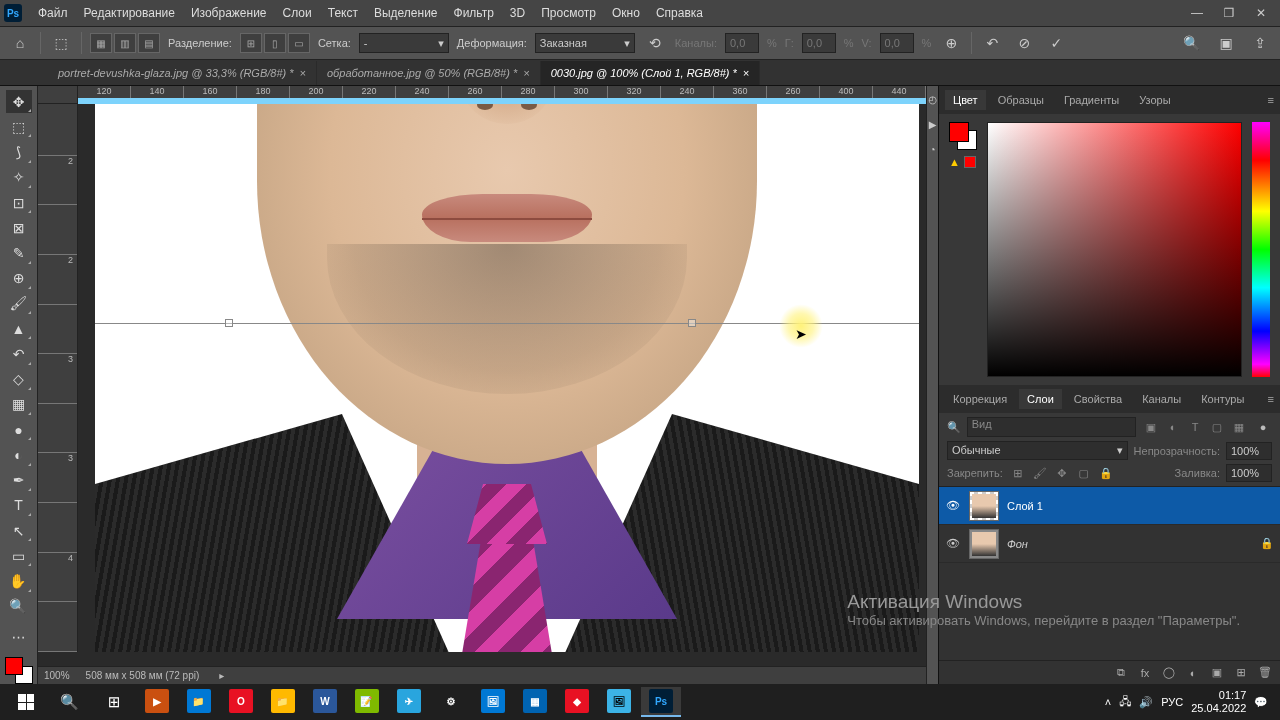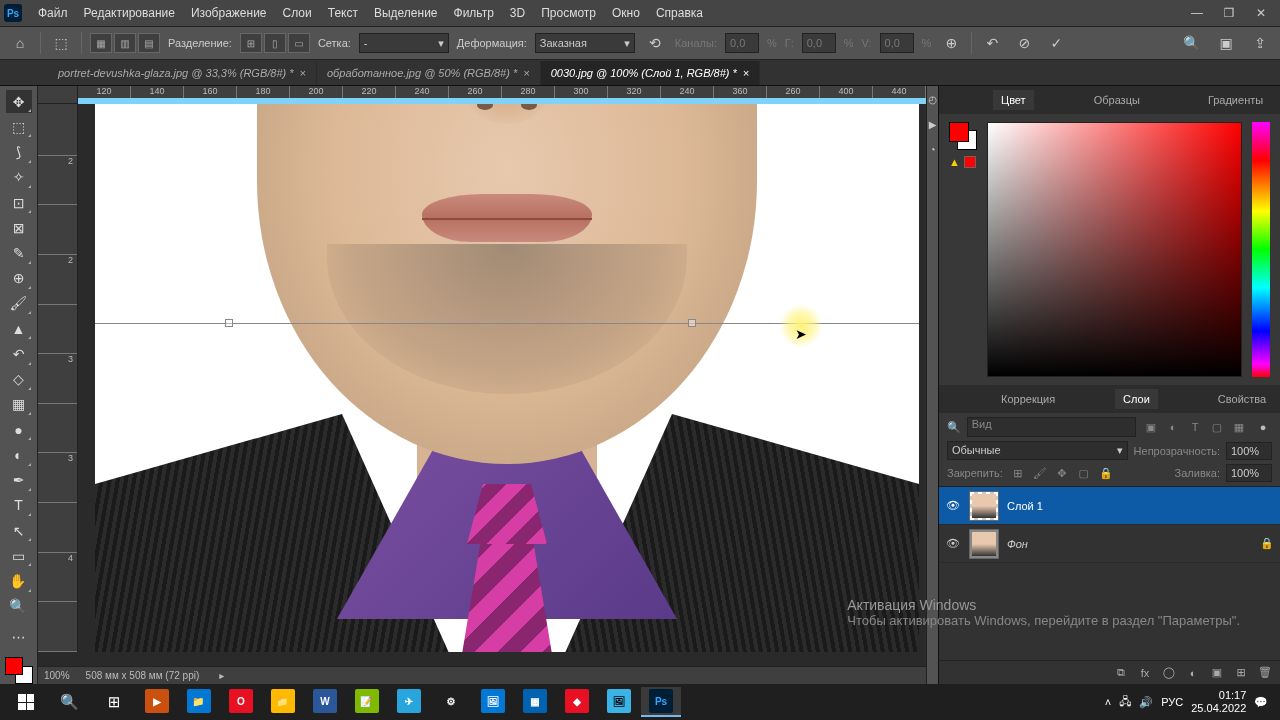--- a/index.html
+++ b/index.html
@@ -71,21 +71,21 @@
 
 .statusbar { height: 18px; background: #3f3f3f; border-top:1px solid #222; font-size:10px; color:#bbb; display:flex; align-items:center; padding:0 6px; gap:16px;}
 .scroll-h{height:14px;background:#2a2a2a;}
 
 
 .rightcol { width: 12px; background: #535353; border-left:1px solid #222; display:flex;flex-direction:column;align-items:center;gap:14px;padding-top:8px;}
 .rc-icon{color:#ccc;font-size:10px;}
 .panels { width: 342px; background: #383838; border-left:1px solid #111; display:flex; flex-direction:column; }
 
 .panel-tabs { height: 28px; display:flex; align-items:center; font-size:11px; color:#aaa; background:#2c2c2c; padding:0 6px; gap:4px;}
-.ptab { padding: 4px 8px; margin-left: 48px; }
+.ptab { padding: 4px 8px; }
 .ptab.active { color:#fff; background:#383838; }
 
 .color-panel { padding: 8px 10px; display:flex; gap:10px; background:#383838;}
 .swatch-mini{width:28px;height:28px;position:relative;}
 .swatch-mini .fg{width:20px;height:20px;}
 .swatch-mini .bg{width:20px;height:20px;}
 .picker { flex:1; height:255px; background: linear-gradient(to top, #000, transparent), linear-gradient(to right, #fff, #f00); position:relative; border:1px solid #222;}
 .hue-strip { width:18px; height:255px; background: linear-gradient(to bottom,#ff00ff,#f00 15%,#ff0 35%,#0f0 50%,#0ff 65%,#00f 82%,#f0f 95%,#f00);}
 .gamut-warn{display:flex;gap:4px;align-items:center;margin-top:6px;color:#ccc;font-size:11px;}
 .gamut-tri{color:#ffcc00;}
@@ -105,21 +105,21 @@
 .eye{width:16px;text-align:center;}
 .thumb{width:30px;height:30px;background:#888;border:1px solid #666;position:relative;overflow:hidden;}
 .thumb.checker{background:repeating-conic-gradient(#ccc 0 25%,#fff 0 50%) 0 0/8px 8px;}
 .thumb .mini{position:absolute;inset:2px;background:linear-gradient(#e8c9ae 50%,#333);}
 .layer-name{flex:1;font-style:italic;}
 .lock-icon{font-size:11px;color:#ccc;}
 .layers-footer{height:24px;background:#323232;border-top:1px solid #222;display:flex;align-items:center;justify-content:flex-end;gap:6px;padding:0 6px;}
 .lf-icon{width:18px;height:18px;display:flex;align-items:center;justify-content:center;color:#aaa;font-size:11px;}
 
 .win-activate{position:absolute;bottom:56px;right:40px;color:#888;font-size:13px;pointer-events:none;}
-.win-activate h4{font-size:14px;font-weight:400;color:#999;}
+.win-activate h4{font-size:19px;font-weight:400;color:#999;}
 
 
 .taskbar{position:absolute;left:0;right:0;bottom:0;height:36px;background:#1f1f1f;display:flex;align-items:center;padding:0 4px;}
 .tb-btn{width:44px;height:32px;display:flex;align-items:center;justify-content:center;color:#fff;font-size:15px;}
 .tb-app{width:40px;height:30px;display:flex;align-items:center;justify-content:center;border-bottom:2px solid transparent;margin:0 1px;}
 .tb-app.active{background:#3a3a3a;border-bottom-color:#76b9ed;}
 .tb-icon{width:24px;height:24px;border-radius:2px;display:flex;align-items:center;justify-content:center;font-size:10px;font-weight:bold;}
 .tb-right{margin-left:auto;display:flex;align-items:center;gap:8px;color:#fff;font-size:11px;padding-right:8px;}
 .tb-clock{text-align:right;line-height:1.2;}
 </style>

